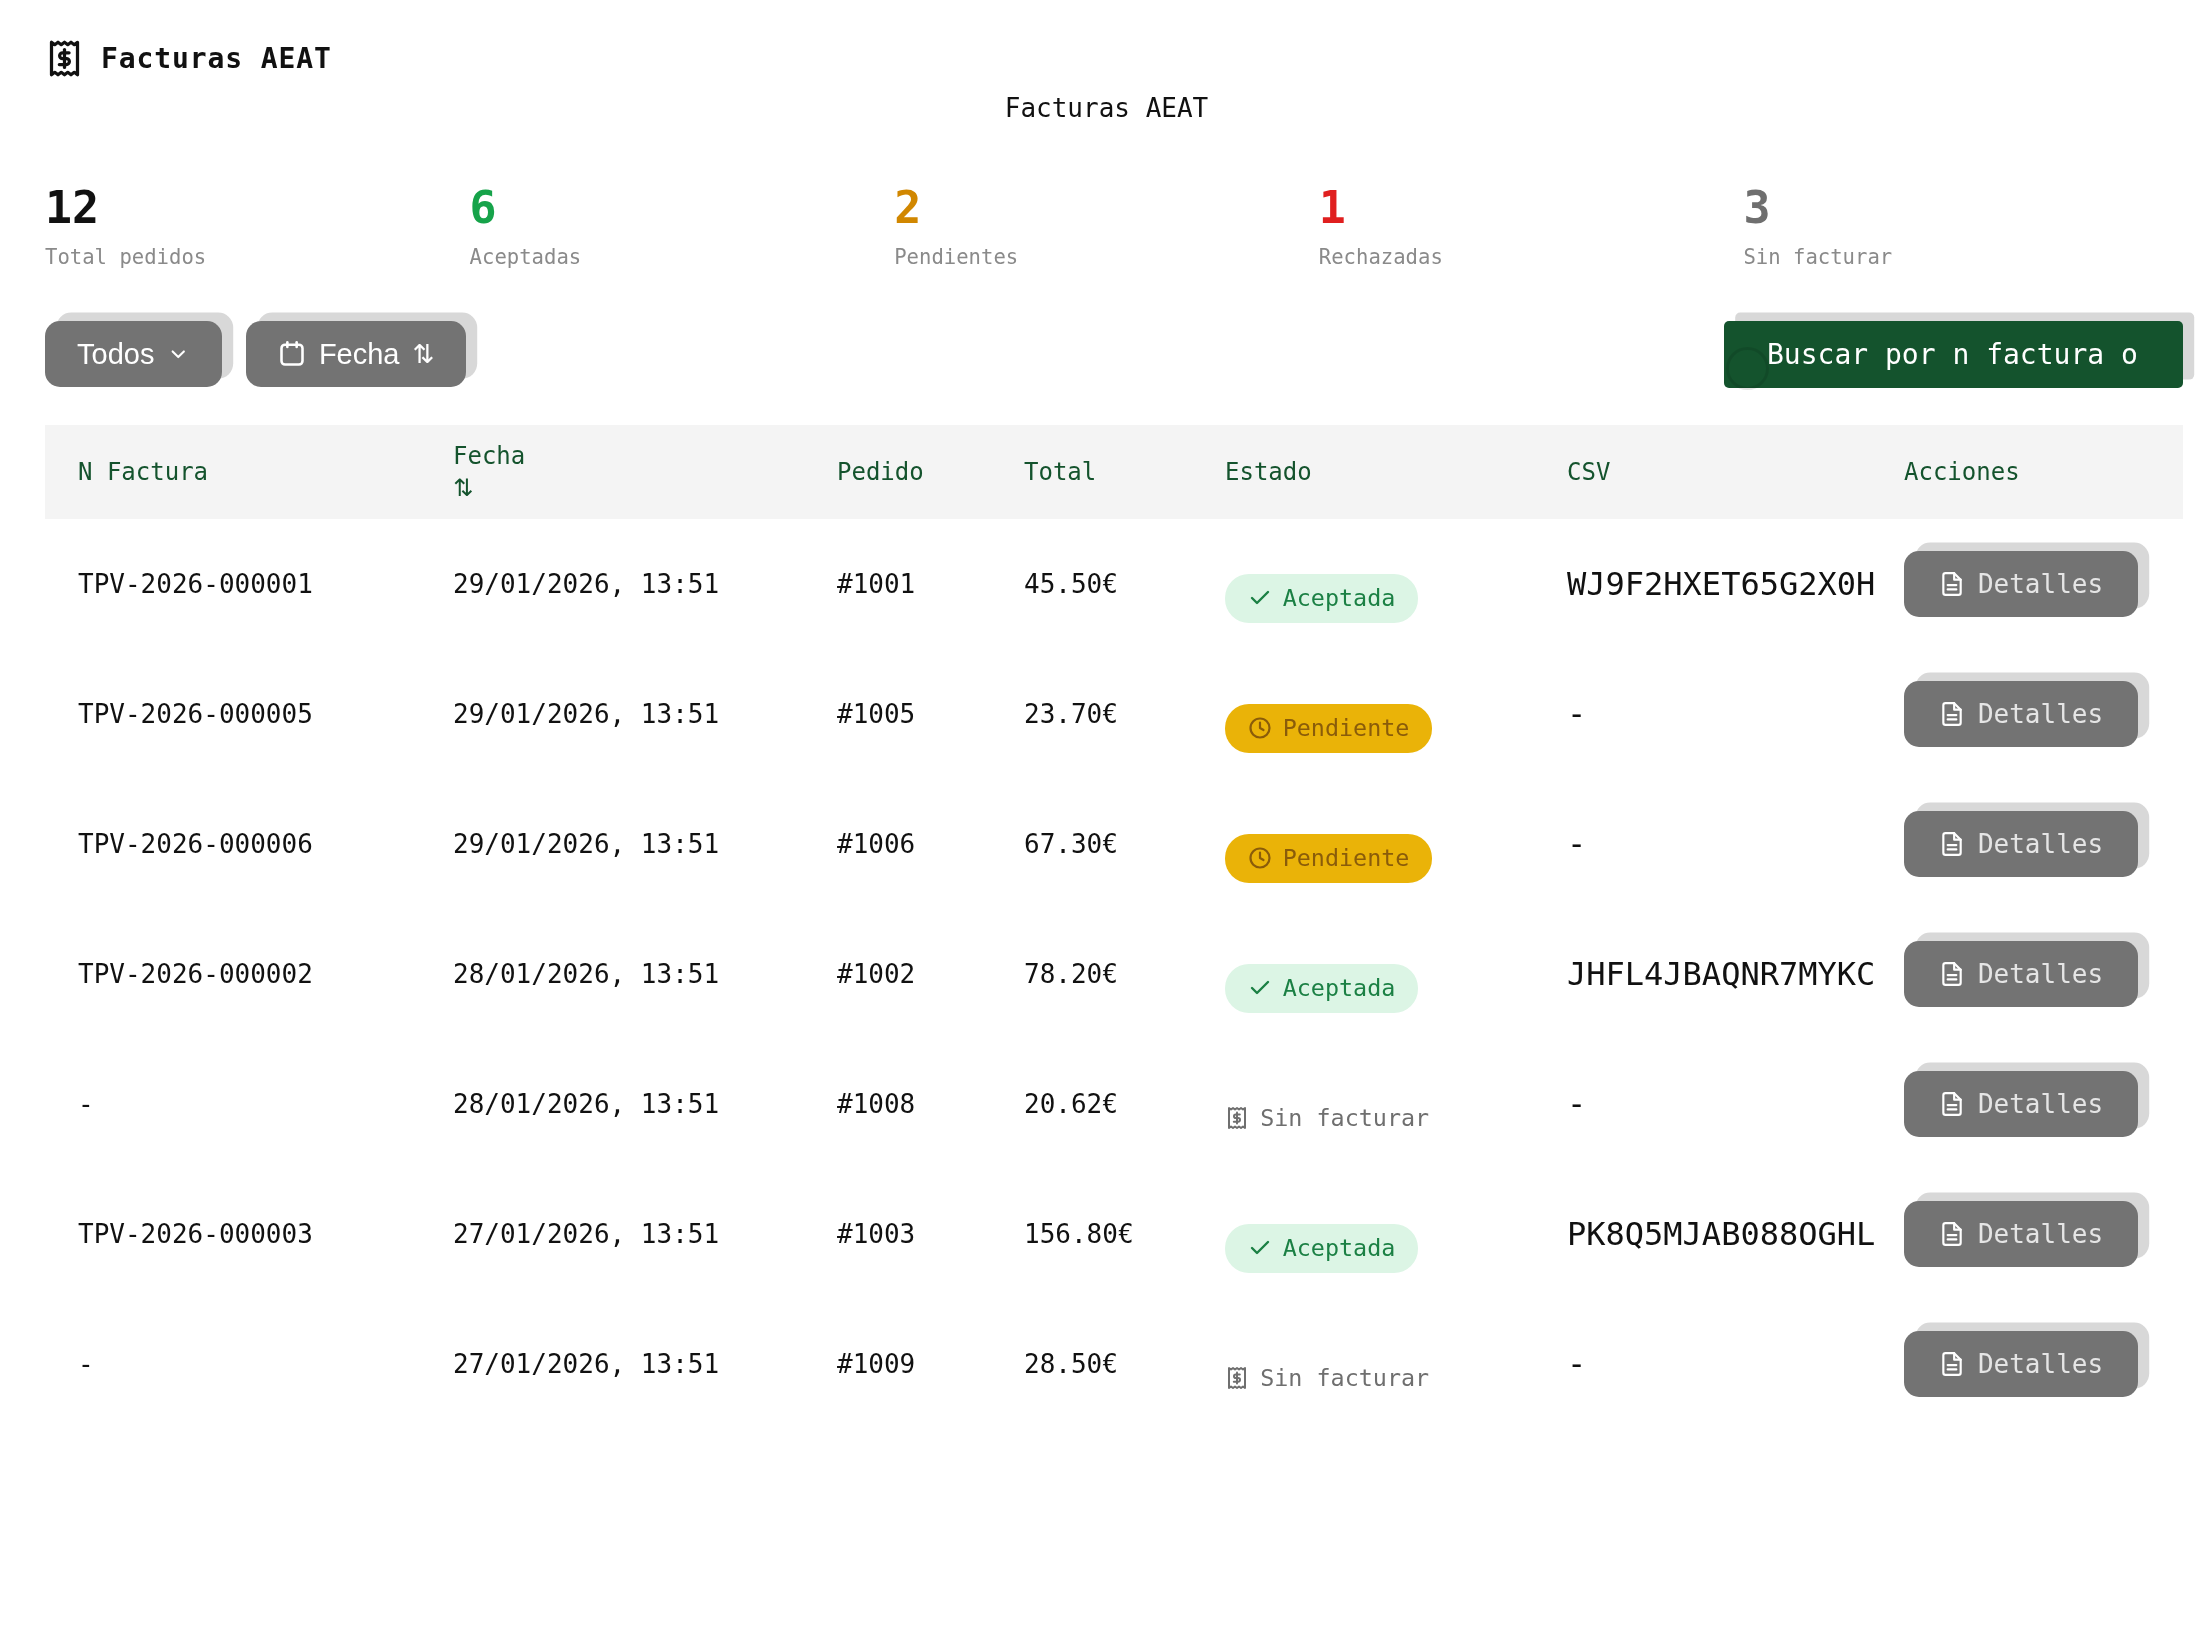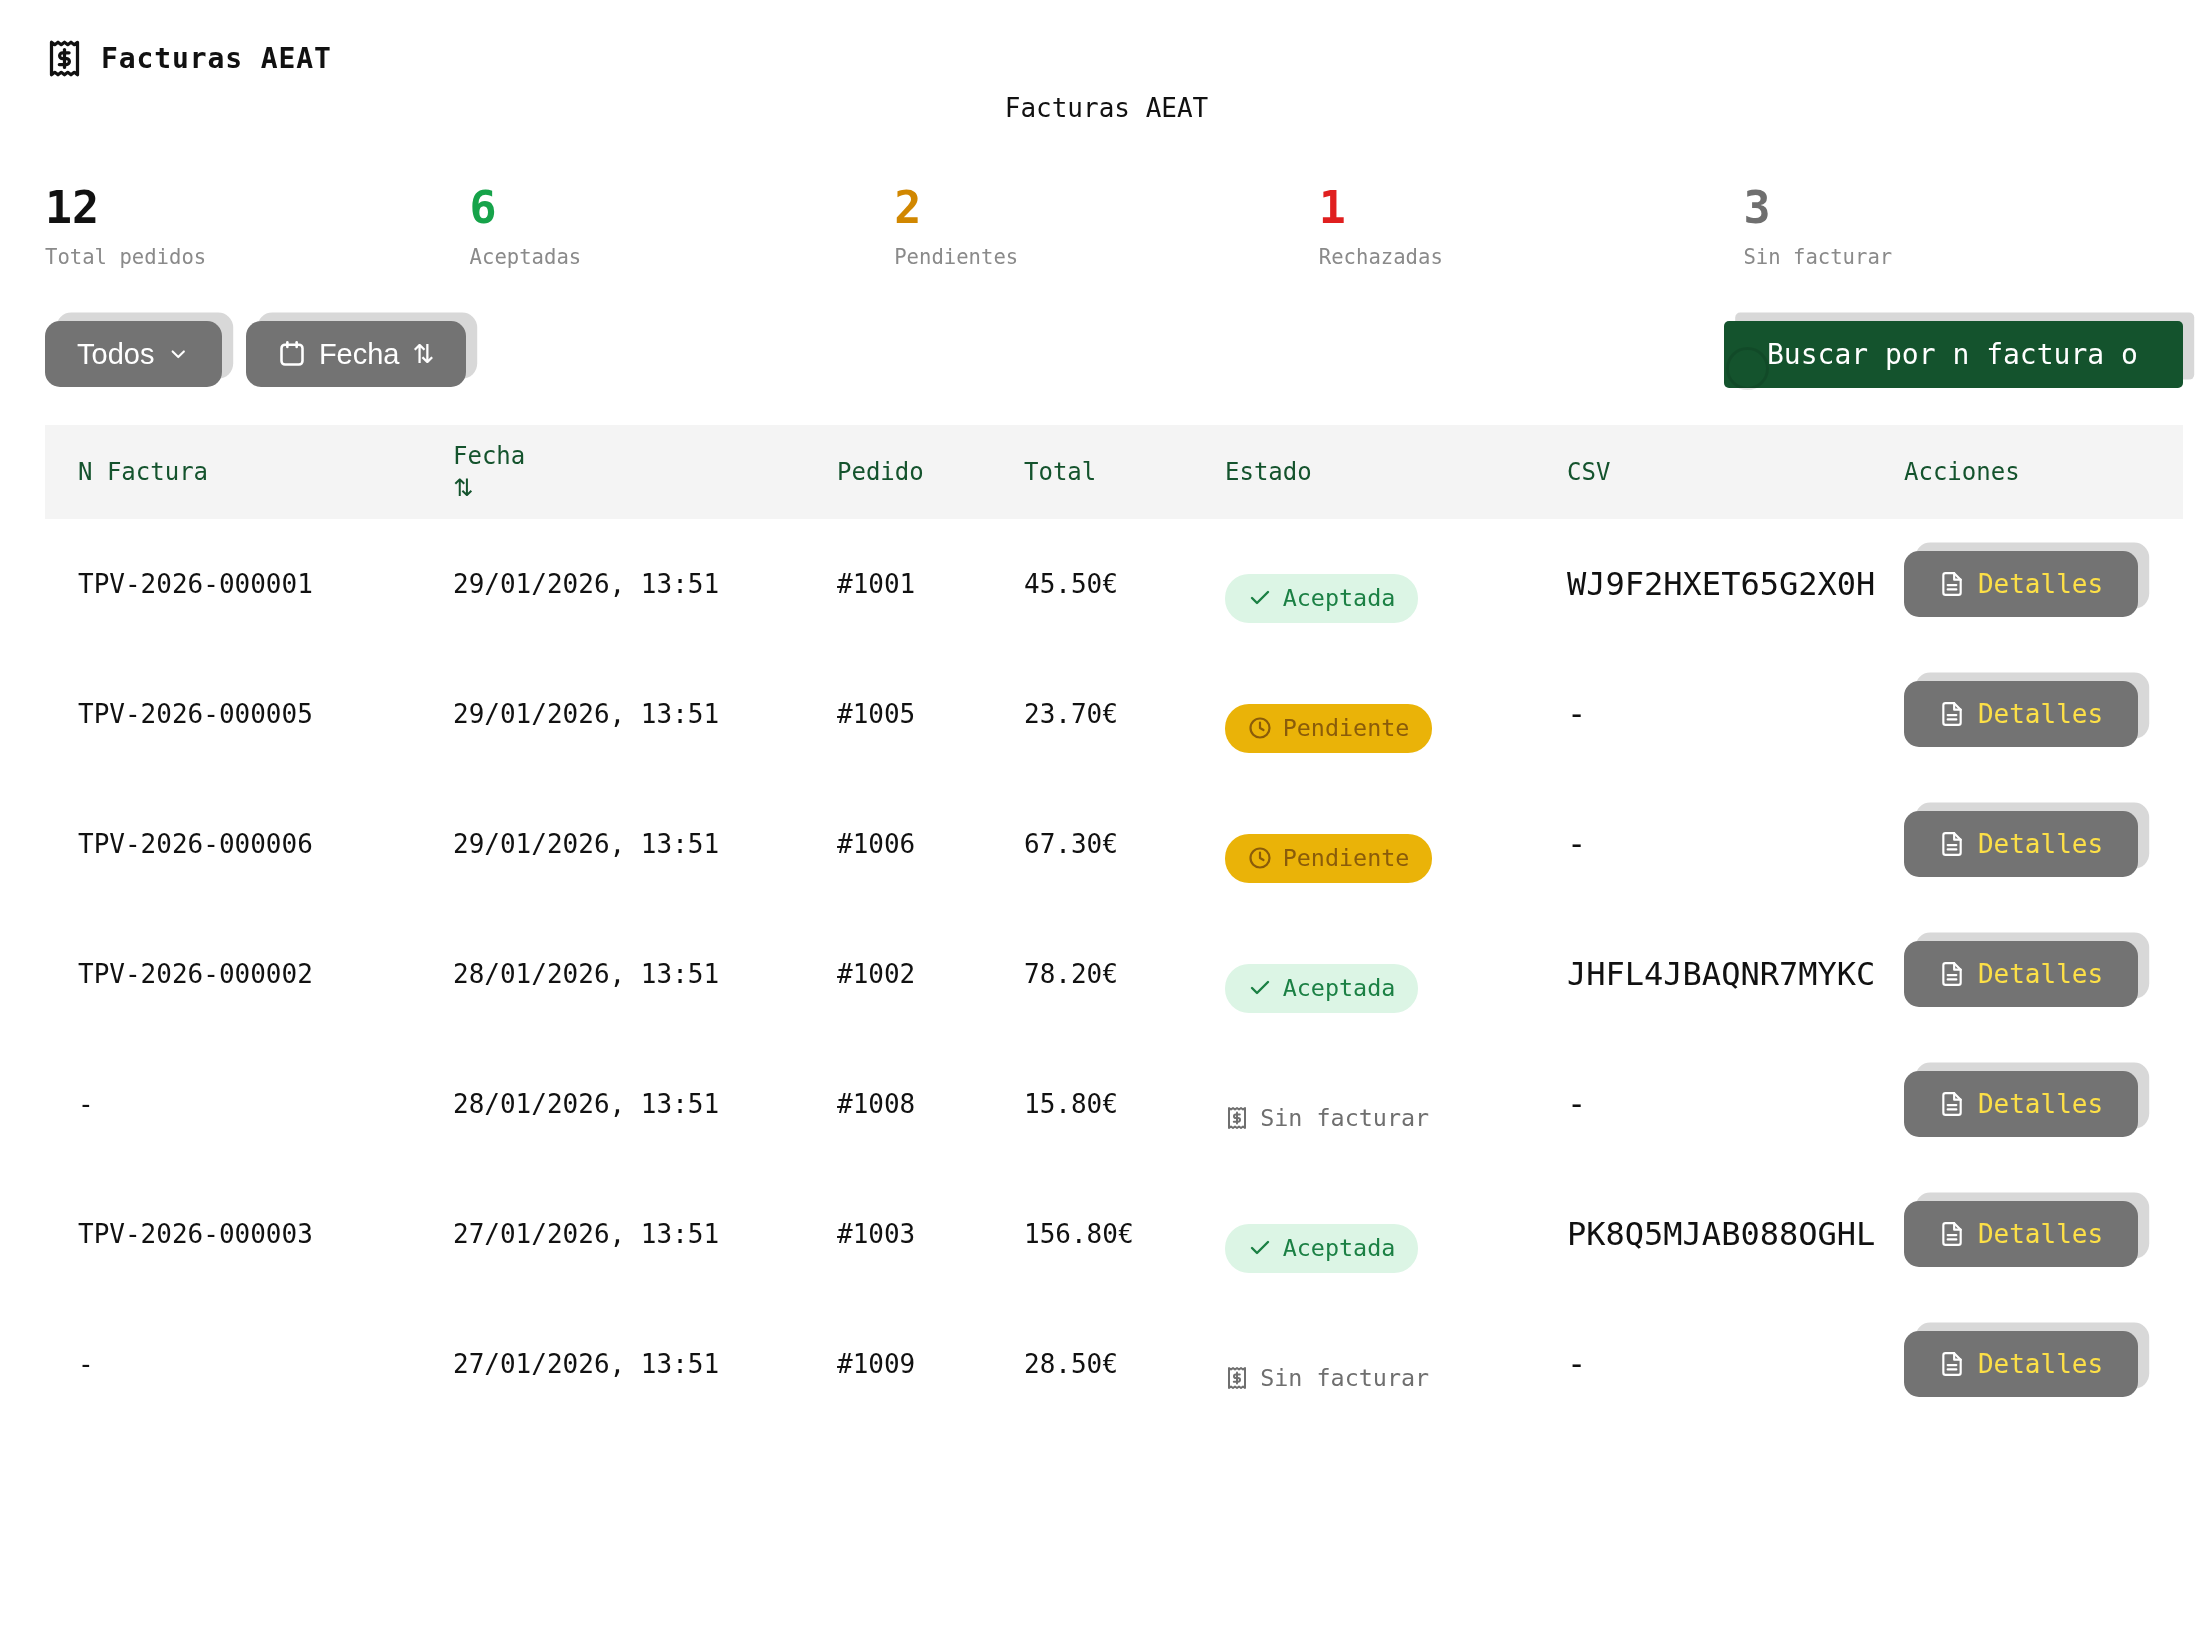--- a/index.html
+++ b/index.html
@@ -121,21 +121,21 @@
 
   
   .btn-detalles {
     display: inline-flex;
     align-items: center;
     justify-content: center;
     gap: 13px;
     width: 234px;
     height: 66px;
     background: #737373;
-    color: #fde047;
+    color: #e5e5e5;
     border: none;
     border-radius: 15px;
     font-family: "DejaVu Sans Mono", monospace;
     font-size: 26px;
     box-shadow: 11.2px -8.4px 0 0 #d8d8d8;
     cursor: pointer;
   }
   .btn-detalles svg { stroke: #ffffff; }
 </style>
 </head>
@@ -329,21 +329,21 @@
         </svg>
         <span>Detalles</span>
       </button>
     </div>
   </div>
 
   <div class="tr">
     <div class="td">-</div>
     <div class="td">28/01/2026, 13:51</div>
     <div class="td">#1008</div>
-    <div class="td">15.80€</div>
+    <div class="td">20.62€</div>
     <div class="td">
       <span class="badge badge--sin_facturar">
 
         <svg width="24" height="24" viewBox="0 0 24 24" fill="none" stroke-width="2" stroke-linecap="round" stroke-linejoin="round">
           <path d="M4 2v20l2-1.5 2 1.5 2-1.5 2 1.5 2-1.5 2 1.5 2-1.5 2 1.5V2l-2 1.5L16 2l-2 1.5L12 2l-2 1.5L8 2 6 3.5 4 2Z"></path>
           <path d="M14.8 8.5h-4a1.8 1.8 0 1 0 0 3.6h2.4a1.8 1.8 0 1 1 0 3.6H8.8"></path>
           <path d="M12 17.5v-11"></path>
         </svg>
         <span>Sin facturar</span>
       </span>

